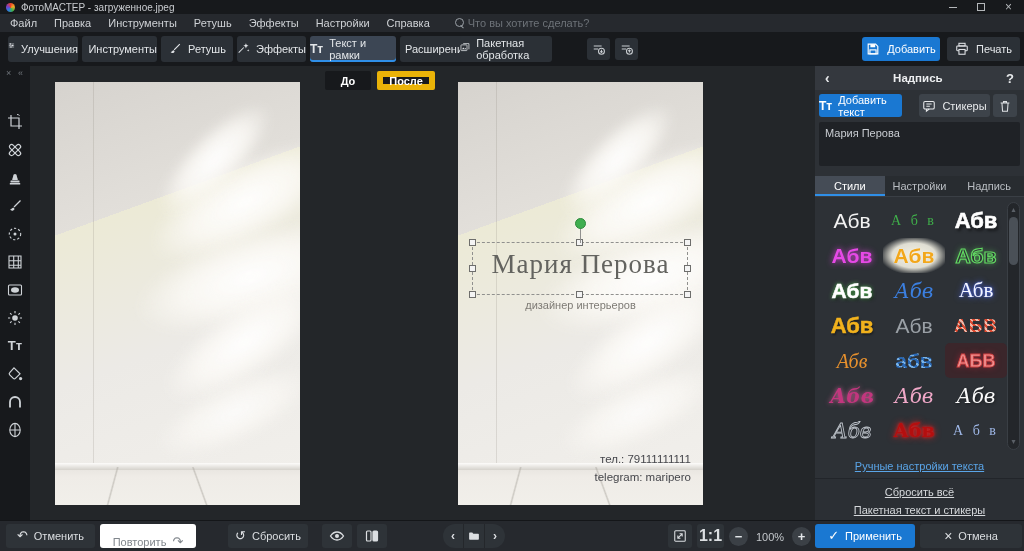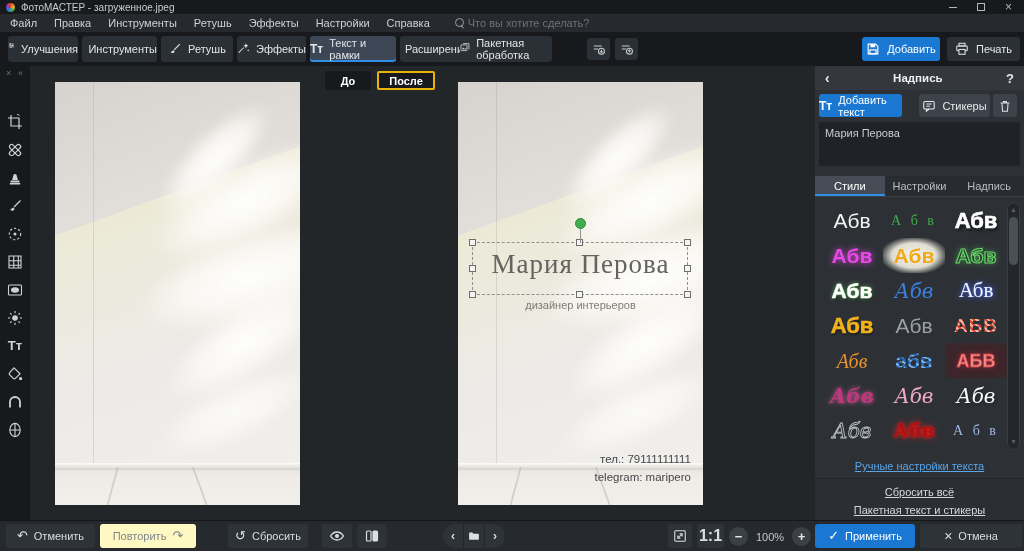--- a/index.html
+++ b/index.html
@@ -38,21 +38,21 @@
 .print-btn{left:947px;width:73px;background:#2b3036;color:#e3e6e9;}
 
 
 .main{position:absolute;top:66px;left:0;right:0;bottom:31px;background:#232629;}
 .sidebar{position:absolute;left:0;top:0;bottom:0;width:30px;background:#17191c;}
 .sb-mini{position:absolute;top:2px;font-size:9px;color:#6f747a;cursor:pointer;}
 .s-icon{position:absolute;left:7px;width:16px;height:16px;color:#cfd3d7;cursor:pointer;}
 .s-glyph{font-size:13px;font-weight:bold;text-align:center;line-height:16px;width:16px;display:block;}
 
 .ba-btn{position:absolute;top:5px;height:19px;background:#17191c;border-radius:2px;color:#fff;font-weight:bold;display:flex;align-items:center;justify-content:center;cursor:pointer;}
-.ba-btn.sel{border:2px solid #eab308;}
+.ba-btn.sel{border:6px solid #eab308;}
 
 
 .photo{position:absolute;top:16px;width:245px;height:423px;overflow:hidden;background:linear-gradient(160deg,#d6d3ce 0%,#e2dfda 30%,#ecead6 0%,#eceae6 60%,#f2f0ec 100%);}
 .photo .corner{position:absolute;left:38px;top:0;bottom:40px;width:1px;background:rgba(120,115,108,.18);}
 .plume{position:absolute;background:radial-gradient(ellipse at 50% 50%,rgba(255,255,255,.97) 0%,rgba(252,250,246,.8) 40%,rgba(250,248,244,0) 70%);border-radius:50%;filter:blur(5px);}
 .p1{width:210px;height:80px;right:-50px;top:80px;transform:rotate(-28deg);}
 .p2{width:240px;height:90px;right:-70px;top:150px;transform:rotate(-18deg);}
 .p3{width:190px;height:70px;right:-40px;top:225px;transform:rotate(-34deg);}
 .p4{width:150px;height:55px;right:10px;top:50px;transform:rotate(-45deg);}
 .p5{width:170px;height:60px;right:-20px;top:300px;transform:rotate(-25deg);opacity:.8;}
@@ -117,21 +117,21 @@
 .p-scroll .thumb{position:absolute;left:1px;width:9px;top:14px;height:48px;border-radius:5px;background:#4a5057;cursor:grab;}
 .p-link{position:absolute;left:0;right:0;text-align:center;text-decoration:underline;cursor:pointer;}
 .manual-link{top:394px;color:#5aa5e8;}
 .p-bottom{position:absolute;left:0;right:0;top:412px;height:42px;background:#2b2f34;border-top:1px solid #22252a;}
 .p-bottom .p-link{color:#d5d8db;}
 
 
 .bottombar{position:absolute;left:0;right:0;bottom:0;height:31px;background:#26292e;border-top:1px solid #141619;}
 .bb-btn{position:absolute;top:3px;height:24px;background:#2e3338;border-radius:3px;display:flex;align-items:center;justify-content:center;gap:6px;color:#dcdfe2;cursor:pointer;padding:0 10px;}
 .bb-btn .aglyph{font-size:13px;line-height:12px;}
-.bb-btn.disabled{background:#fef9c3;color:#80868c;}
+.bb-btn.disabled{background:#ffffff;color:#80868c;align-items:flex-end;}
 .nav-pill{position:absolute;left:443px;top:3px;width:62px;height:24px;background:#2e3338;border-radius:12px;display:flex;align-items:center;color:#dcdfe2;}
 .nav-seg{flex:1;display:flex;align-items:center;justify-content:center;cursor:pointer;font-weight:bold;font-size:12px;height:100%;}
 .nav-seg + .nav-seg{border-left:1px solid #24272b;}
 .circle-btn{position:absolute;top:6px;width:19px;height:19px;border-radius:50%;background:#3b4046;color:#e3e6e9;display:flex;align-items:center;justify-content:center;font-weight:bold;font-size:13px;cursor:pointer;}
 .zoom-level{position:absolute;left:750px;top:10px;width:40px;text-align:center;color:#c3c7cb;}
 .apply-btn{left:815px;width:100px;background:#1a78d2;color:#fff;}
 .cancel-btn{left:920px;width:102px;}
 </style>
 </head>
 <body>

